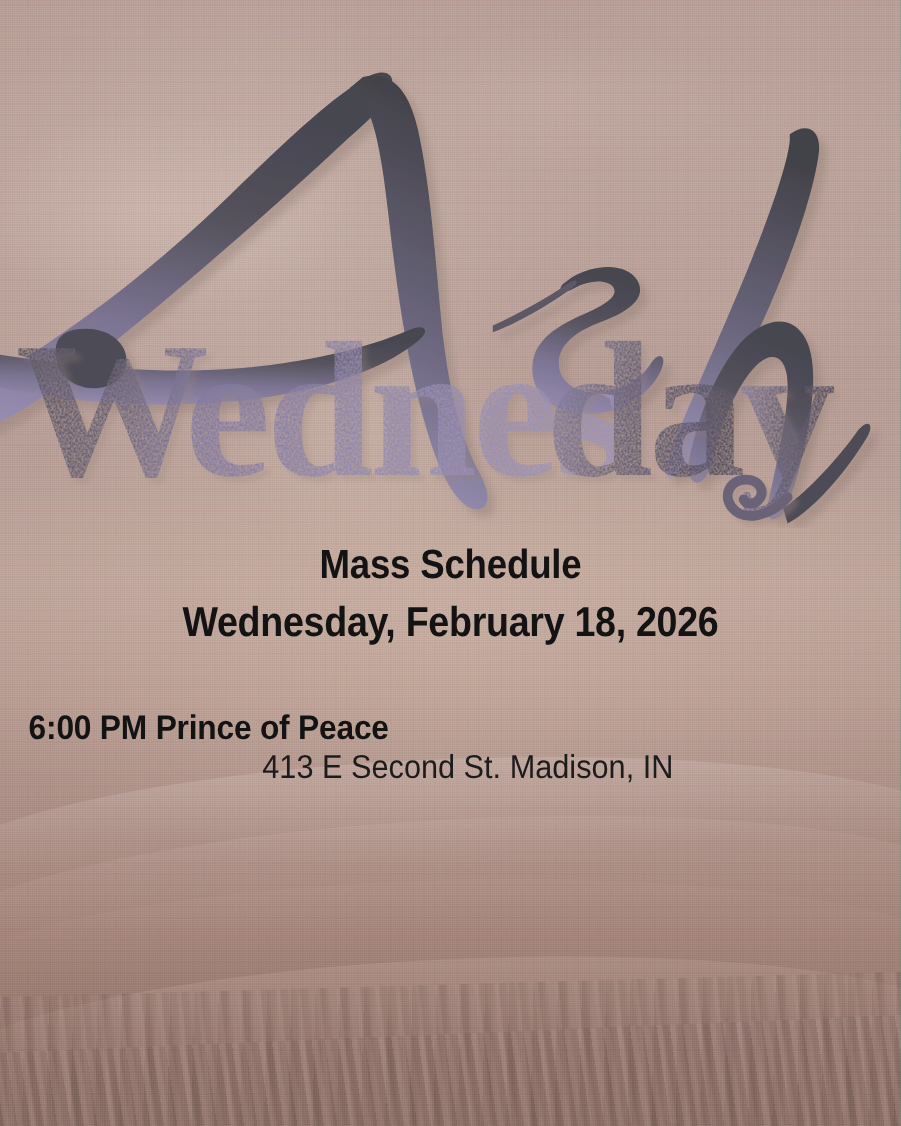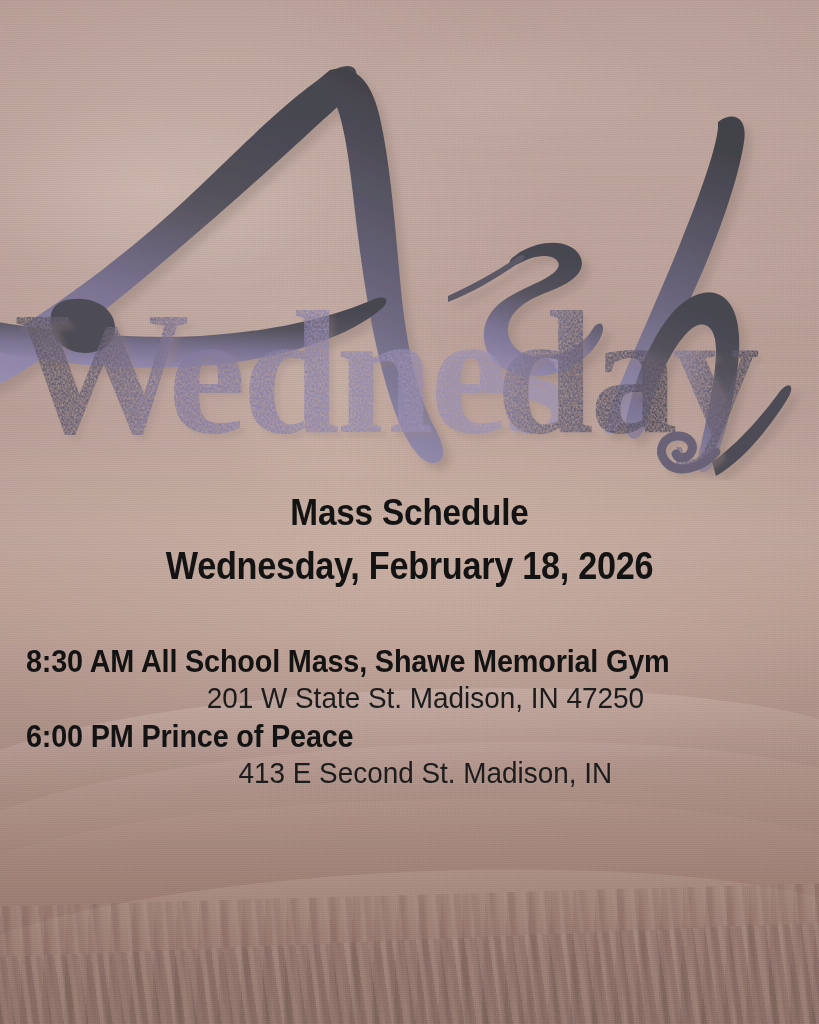--- a/index.html
+++ b/index.html
@@ -302,24 +302,20 @@
   </div>
 
   <div class="content">
 
     <div class="mass-head">Mass Schedule</div>
 
     <div class="mass-date">Wednesday, February 18, 2026</div>
 
     <div class="sched">
 
-      <div class="sched-item">
-        <div class="sched-title">8:30 AM All School Mass, Shawe Memorial Gym</div>
-        <div class="sched-addr">201 W State St. Madison, IN 47250</div>
-      </div>
 
 
       <div class="sched-item">
         <div class="sched-title">6:00 PM Prince of Peace</div>
         <div class="sched-addr">413 E Second St. Madison, IN</div>
       </div>
 
     </div>
   </div>
 </div>

